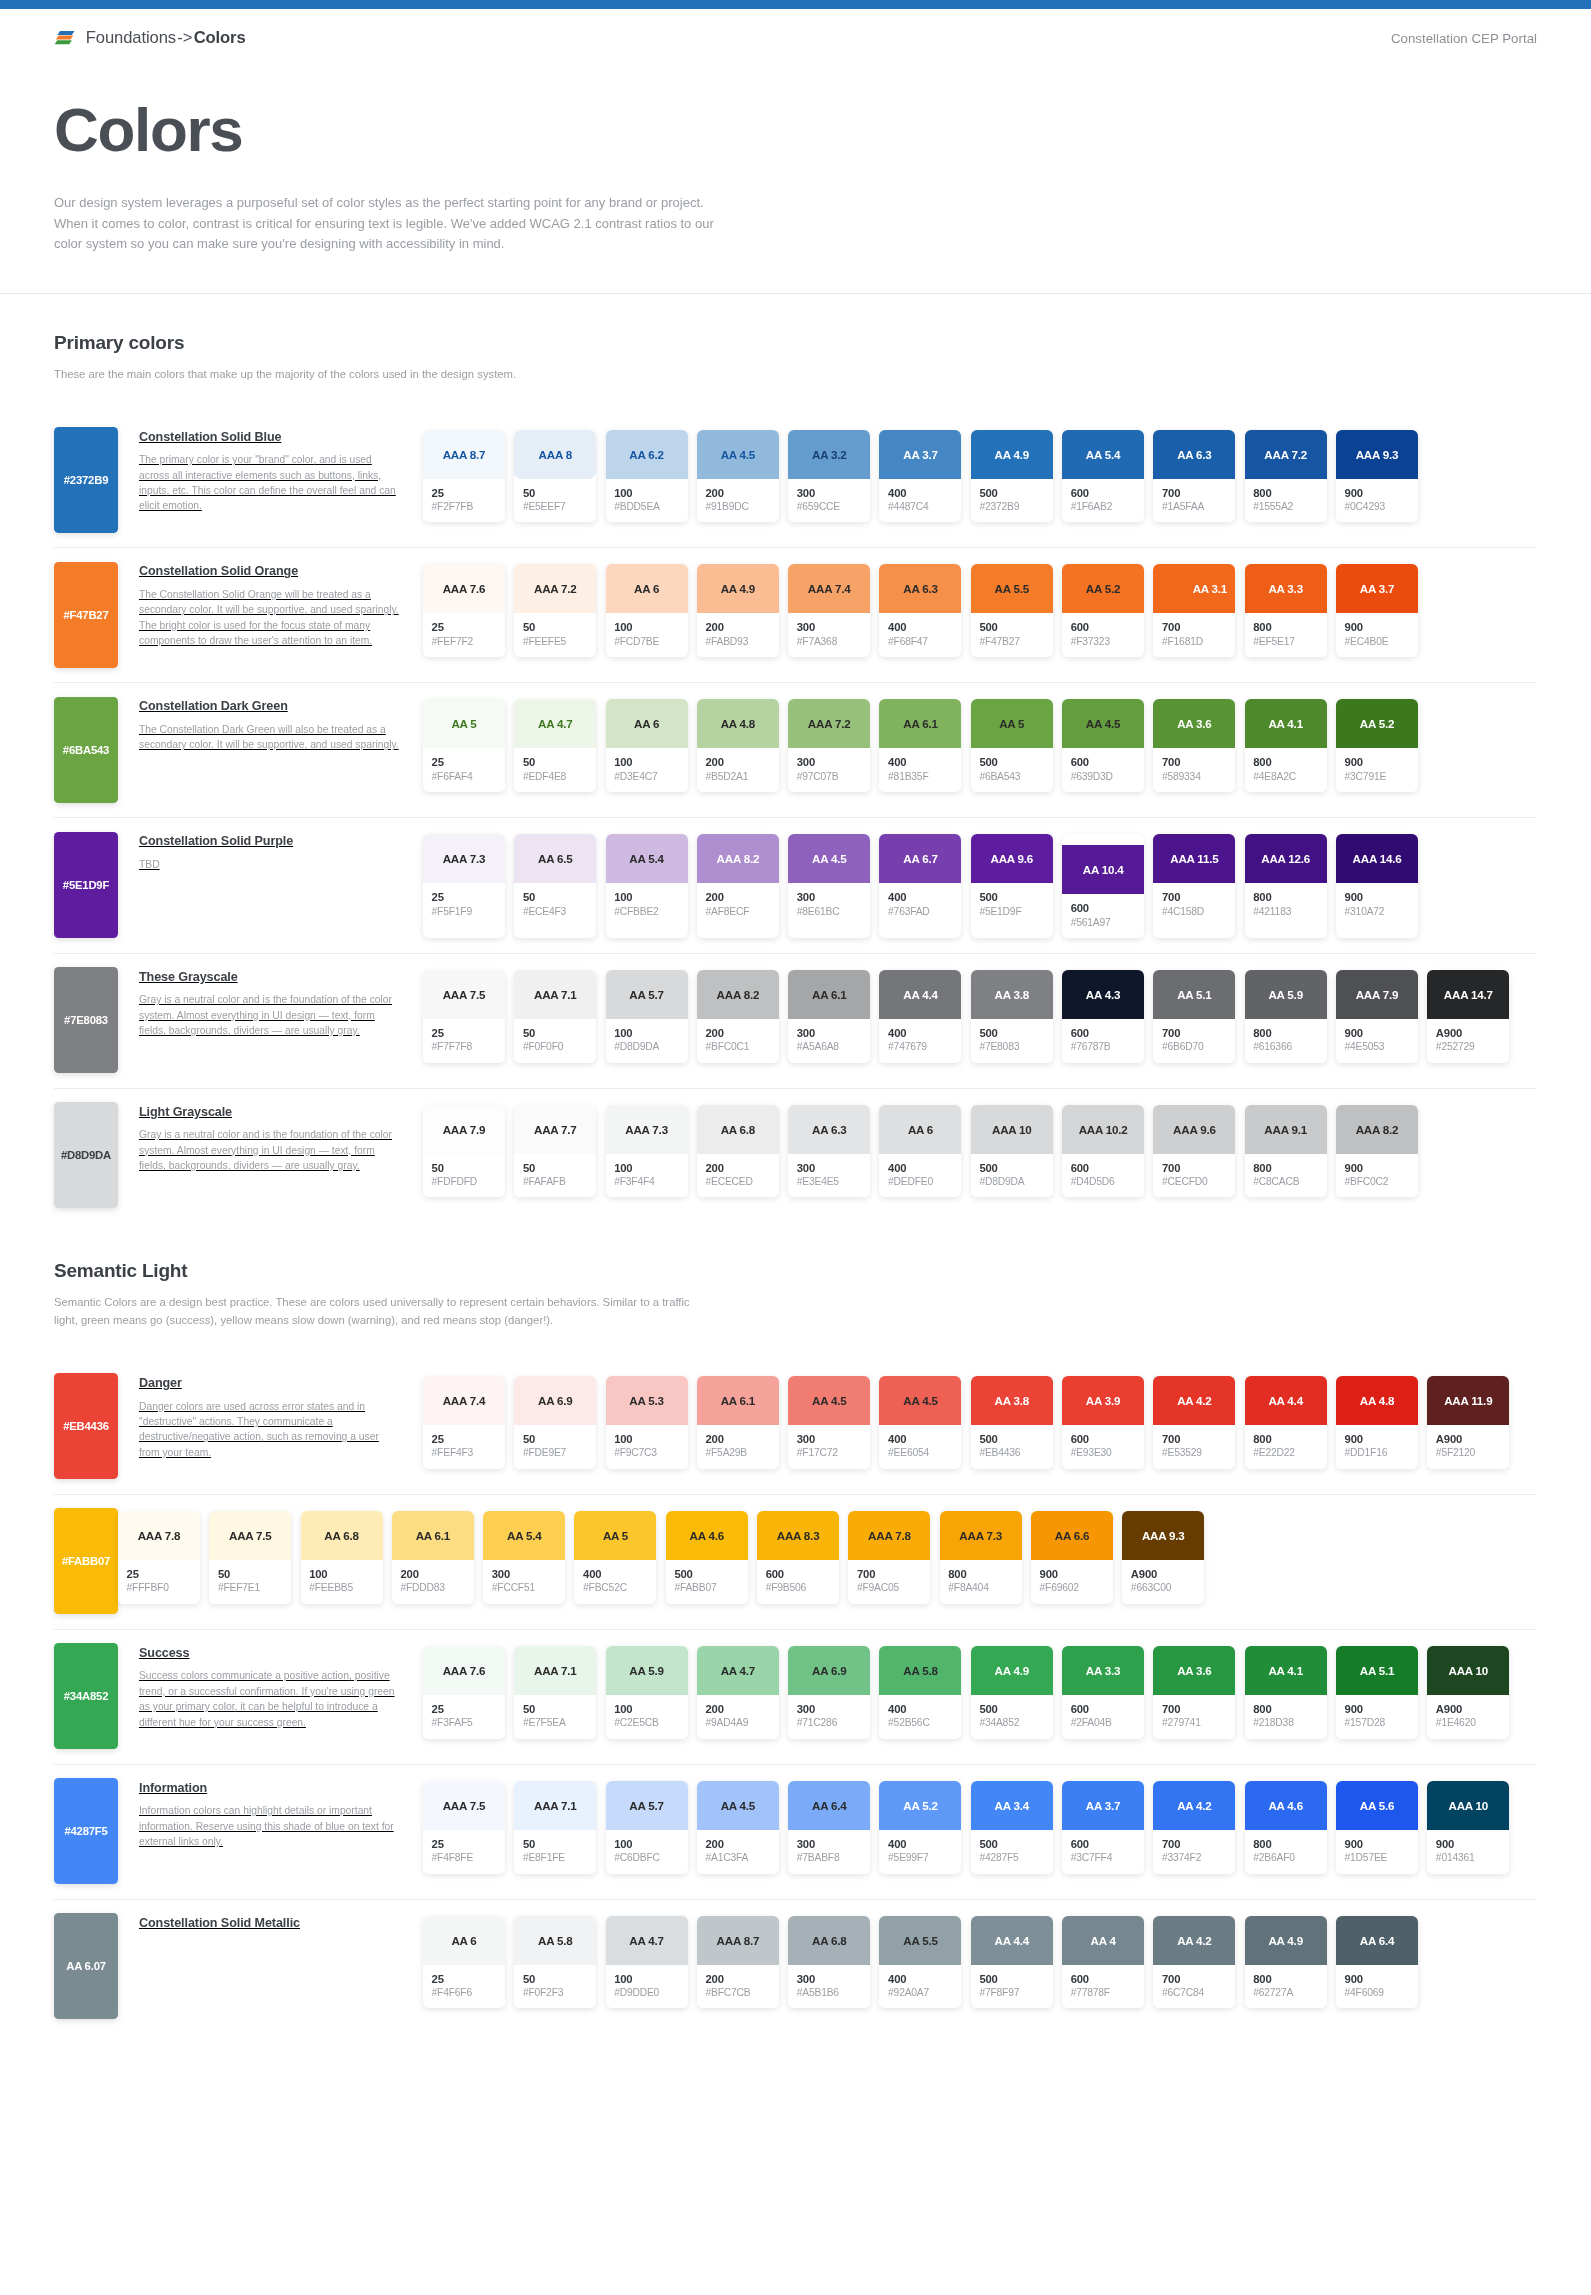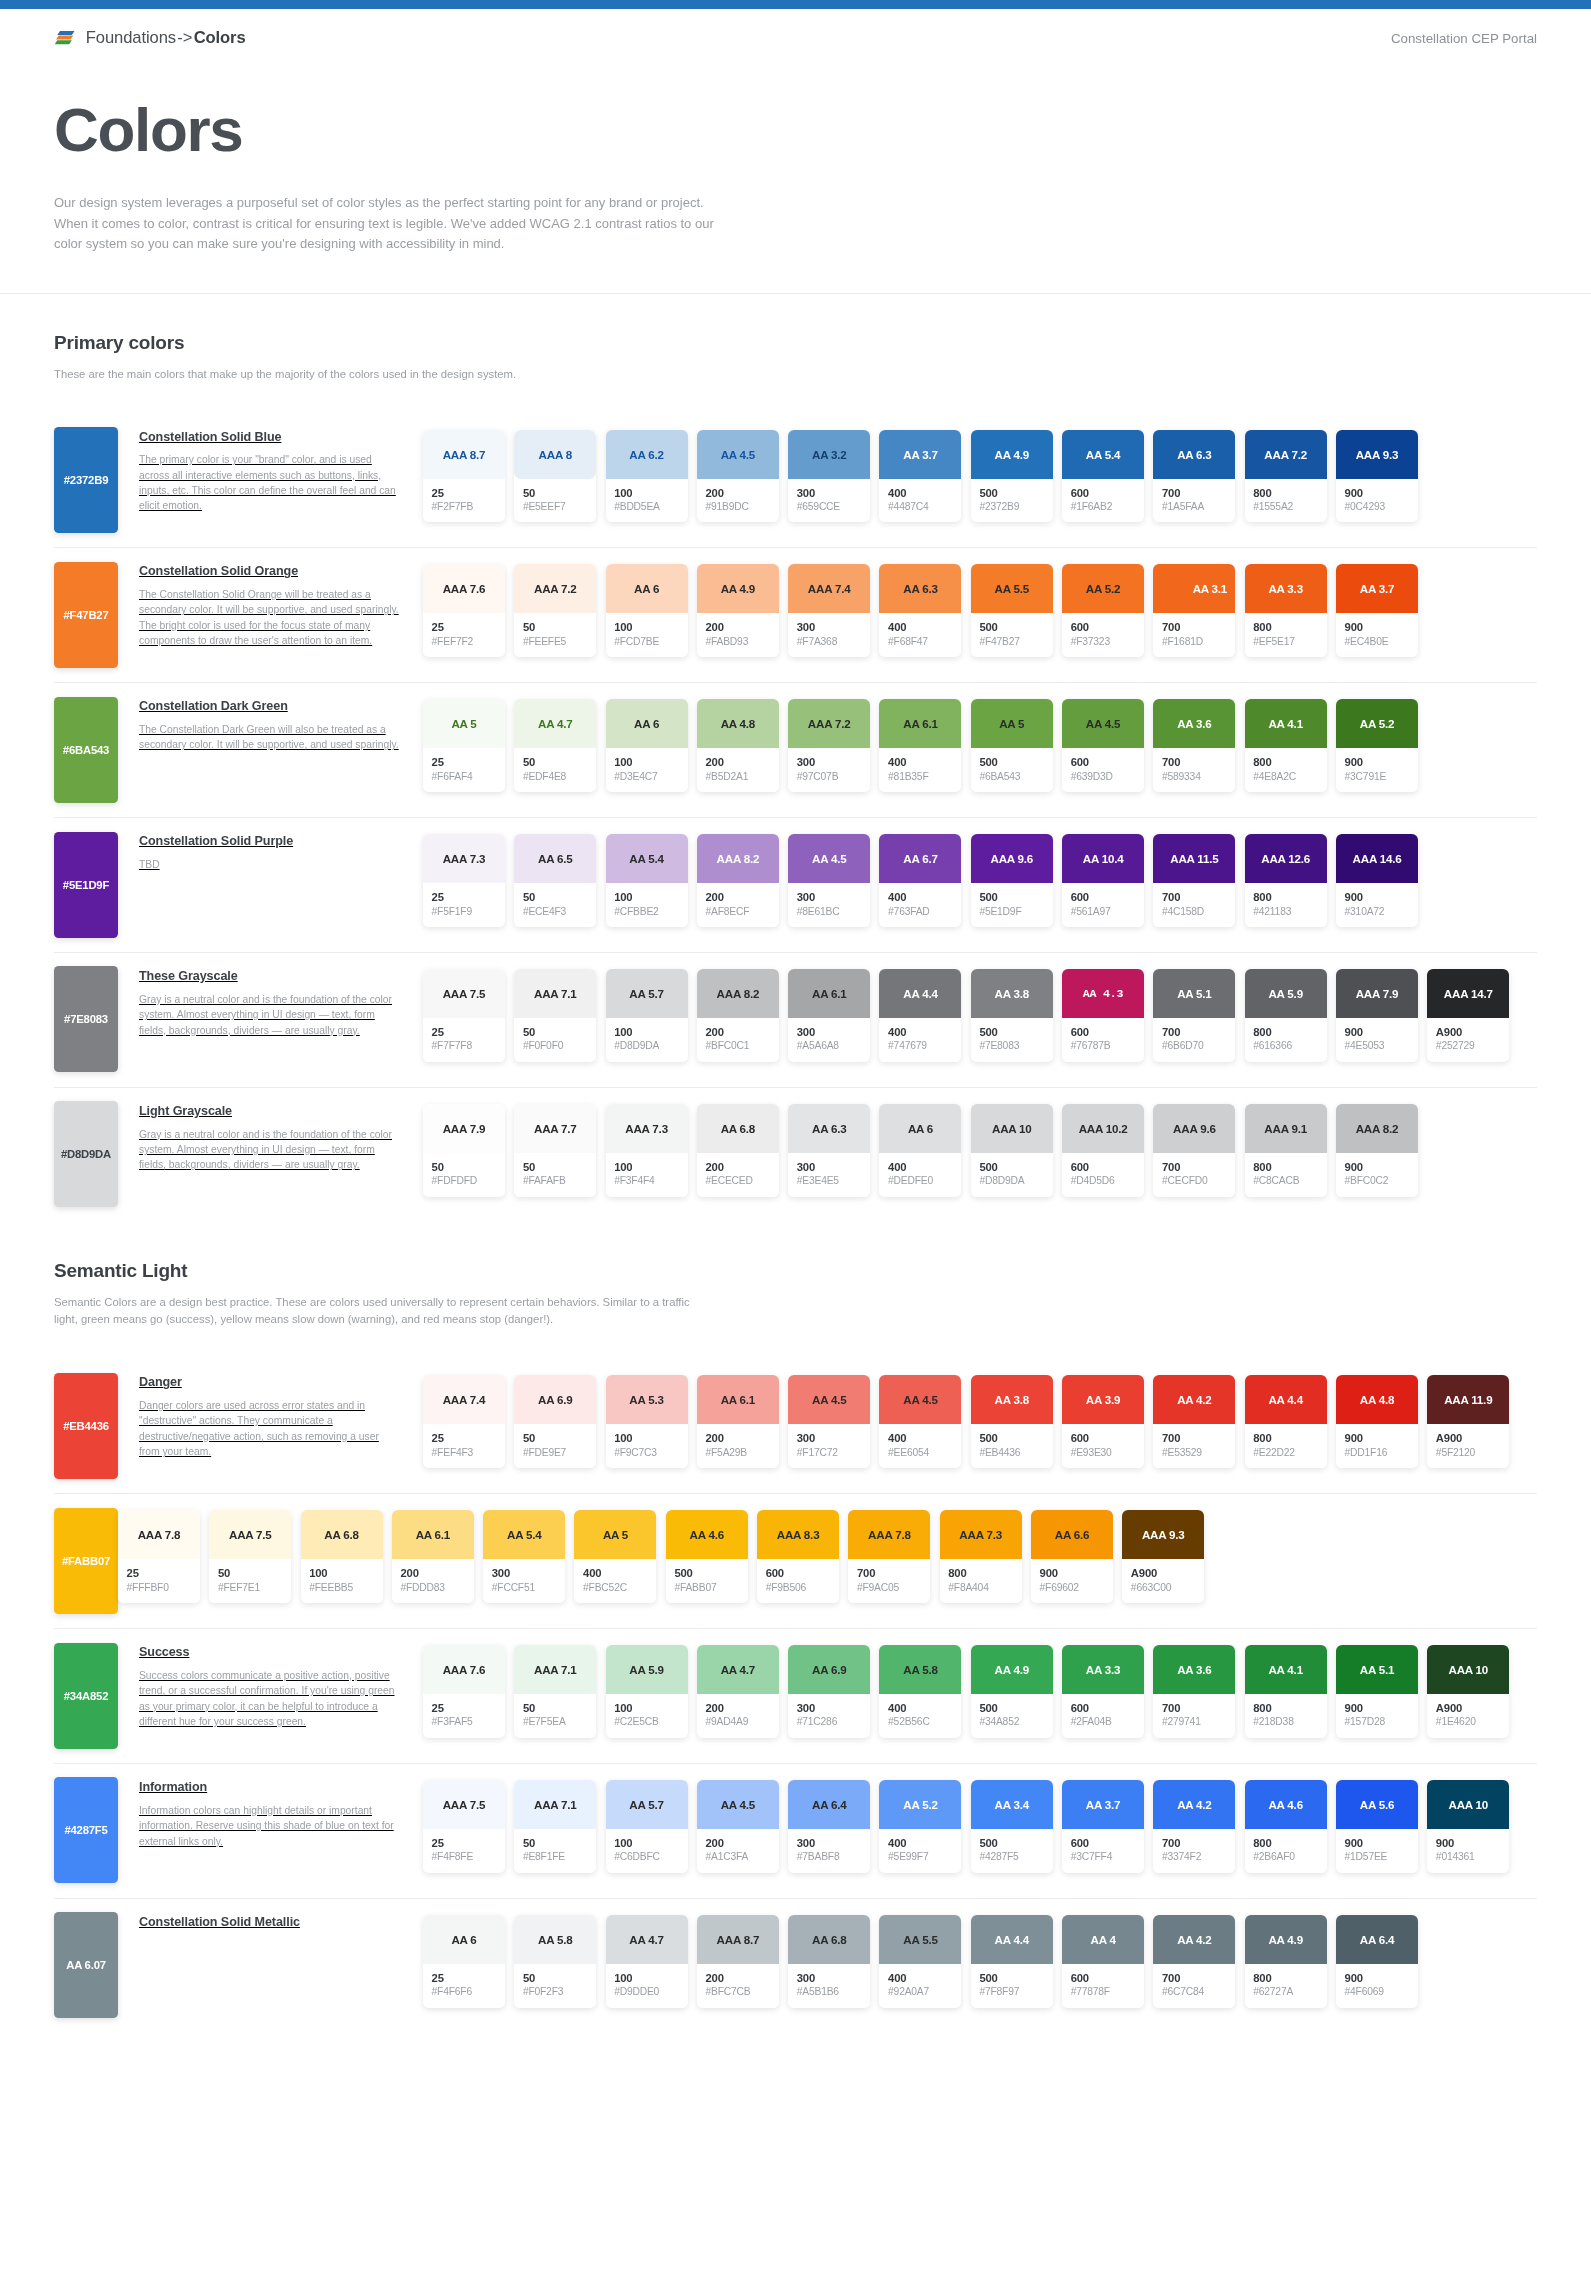--- a/index.html
+++ b/index.html
@@ -586,21 +586,21 @@
             <div class="swatch">
               <div class="swatch-top" style="background: rgb(94, 29, 159);">
                 <div class="swatch-ratio" style="color: rgb(255, 255, 255);">AAA 9.6</div>
               </div>
               <div class="swatch-bottom">
                 <div class="swatch-step">500</div>
                 <div class="swatch-hex">#5E1D9F</div>
               </div>
             </div>
             <div class="swatch">
-              <div class="swatch-top" style="background: rgb(86, 26, 151);">
+              <div class="swatch-top" style="background: rgb(86, 26, 151); margin-top: 11px;">
                 <div class="swatch-ratio" style="color: rgb(255, 255, 255);">AA 10.4</div>
               </div>
               <div class="swatch-bottom">
                 <div class="swatch-step">600</div>
                 <div class="swatch-hex">#561A97</div>
               </div>
             </div>
             <div class="swatch">
               <div class="swatch-top" style="background: rgb(76, 21, 141);">
                 <div class="swatch-ratio" style="color: rgb(255, 255, 255);">AAA 11.5</div>
@@ -694,21 +694,21 @@
             <div class="swatch">
               <div class="swatch-top" style="background: rgb(126, 128, 131);">
                 <div class="swatch-ratio" style="color: rgb(255, 255, 255);">AA 3.8</div>
               </div>
               <div class="swatch-bottom">
                 <div class="swatch-step">500</div>
                 <div class="swatch-hex">#7E8083</div>
               </div>
             </div>
             <div class="swatch">
-              <div class="swatch-top" style="background: #be185d; font-family: Liberation Mono, monospace;">
+              <div class="swatch-top" style="background: #0f172a;">
                 <div class="swatch-ratio" style="color: rgb(255, 255, 255);">AA 4.3</div>
               </div>
               <div class="swatch-bottom">
                 <div class="swatch-step">600</div>
                 <div class="swatch-hex">#76787B</div>
               </div>
             </div>
             <div class="swatch">
               <div class="swatch-top" style="background: rgb(107, 109, 112);">
                 <div class="swatch-ratio" style="color: rgb(255, 255, 255);">AA 5.1</div>

